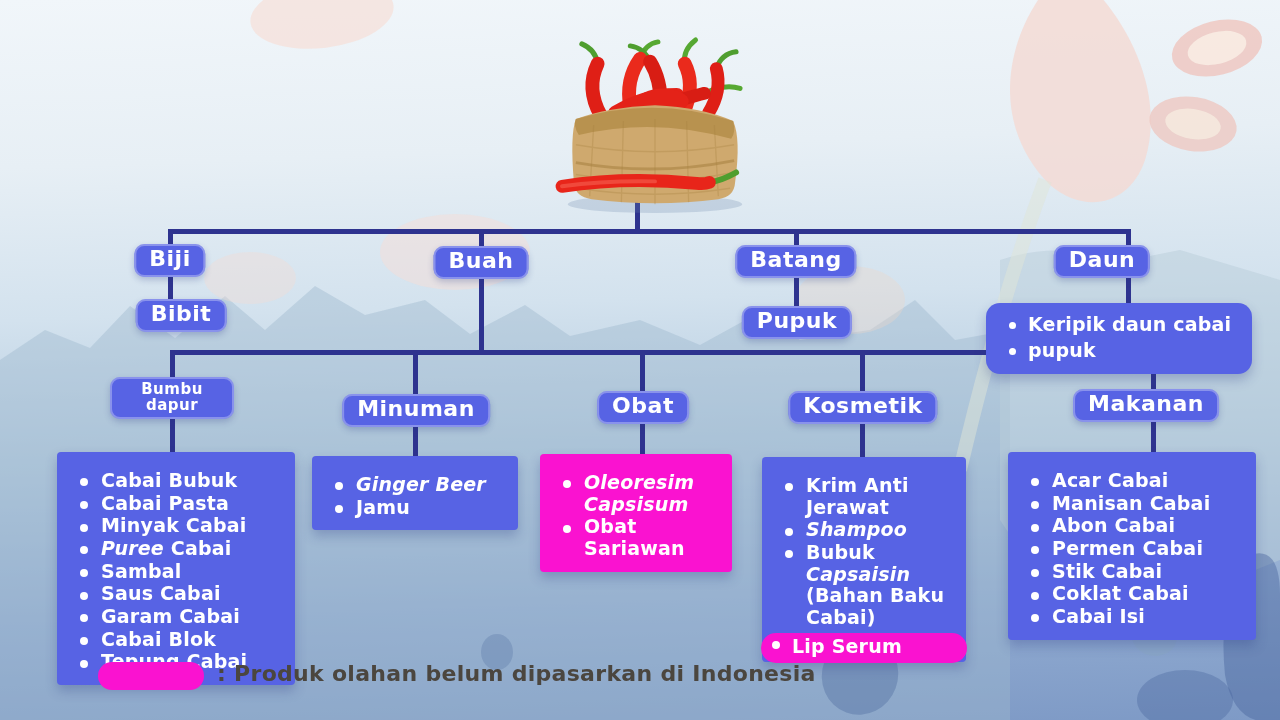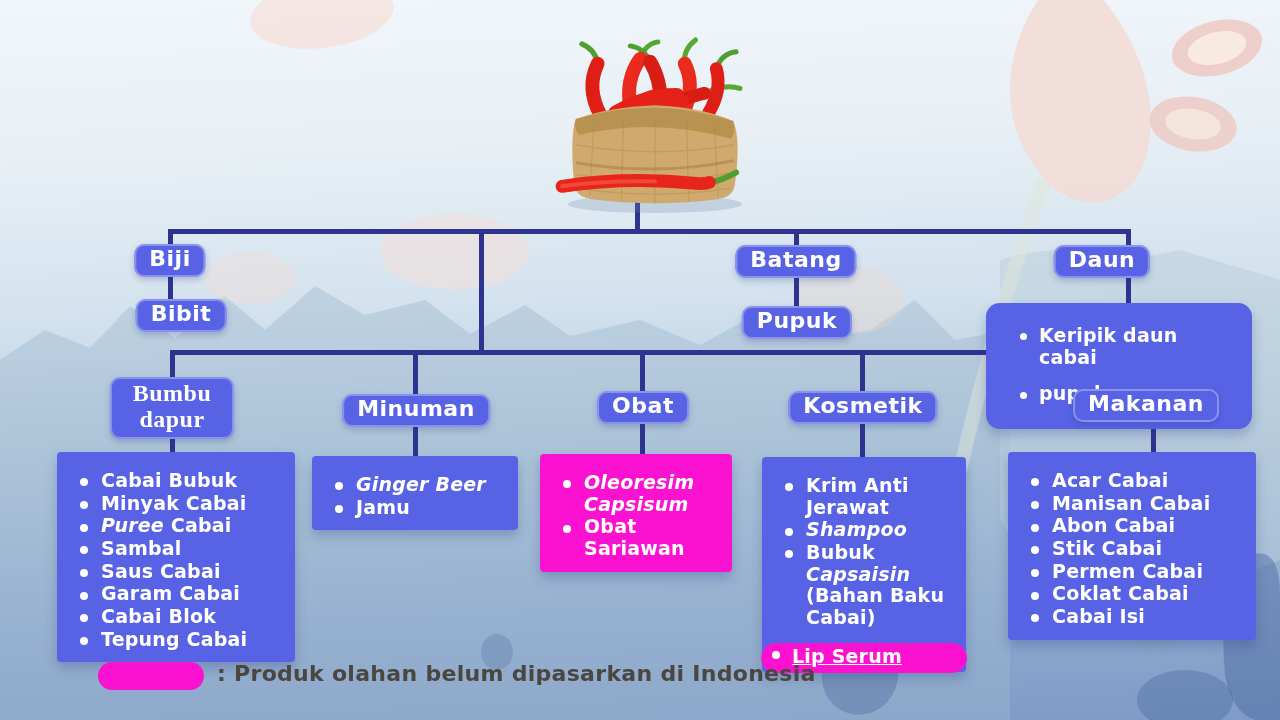--- a/index.html
+++ b/index.html
@@ -9,34 +9,34 @@
   svg.deco{position:absolute;left:0;top:0;pointer-events:none;}
   
   .line{position:absolute;background:var(--line,#2e338f);z-index:1;}
   .vline{width:5px;}
   .hline{height:5px;}
   
   .node{position:absolute;z-index:3;background:var(--blue,#5763e4);color:#fff;
     font-weight:bold;font-size:22px;line-height:1.08;letter-spacing:.5px;text-align:center;
     padding:3px 15px 6px;border-radius:10px;transform:translateX(-50%);
     box-shadow:inset 0 0 0 2px rgba(255,255,255,.30),0 3px 6px rgba(40,55,130,.25);}
-  .node.small{font-size:24px;padding:4px 10px 6px;font-family:Liberation Serif, serif;}
+  .node.small{font-size:15px;padding:4px 10px 6px;}
   
   .listbox{position:absolute;z-index:2;background:var(--blue,#5763e4);color:#fff;
     border-radius:4px;padding:17px 12px 11px 14px;font-weight:bold;font-size:19px;
     box-shadow:0 6px 12px rgba(40,55,130,.28);}
   .listbox.pink{background:var(--pink,#fa12d0);}
   .listbox ul{list-style:none;margin:0;padding:0;}
   .listbox li{position:relative;padding-left:30px;margin:1px 0;line-height:1.14;letter-spacing:.2px;}
   .listbox li::before{content:"";position:absolute;left:9px;top:.44em;width:8px;height:8px;border-radius:50%;background:#fff;}
   .listbox li.highlight{background:var(--pink,#fa12d0);border-radius:17px;
-    margin:14px -13px -12px -15px;padding:3px 10px 6px 31px;text-decoration:underline;}
+    margin:4px -13px -12px -15px;padding:3px 10px 6px 31px;}
   .listbox li.highlight::before{left:11px;}
   .listbox.daun{font-size:19px;padding:7px 10px 9px 12px;border-radius:14px;}
-  .listbox.daun li{padding-left:26px;margin:15px;}
+  .listbox.daun li{padding-left:26px;margin:4px;}
   .listbox.daun li::before{left:7px;width:7px;height:7px;}
   em{}
   
   .legend-pill{position:absolute;left:98px;top:662px;width:106px;height:28px;border-radius:15px;
     background:var(--pink,#fa12d0);z-index:3;}
   .legend-label{position:absolute;left:217px;top:661px;z-index:3;font-weight:bold;font-size:22px;
     letter-spacing:.3px;color:var(--text_dark,#4b463f);}
   
   .root-img{position:absolute;left:546px;top:34px;width:218px;height:182px;z-index:2;}
 </style>
@@ -124,40 +124,42 @@
   <div class="line vline" style="left:1126px;top:229px;height:82px"></div>
   <div class="line hline" style="left:170px;top:350px;width:986px"></div>
   <div class="line vline" style="left:170px;top:350px;height:108px"></div>
   <div class="line vline" style="left:413px;top:350px;height:112px"></div>
   <div class="line vline" style="left:640px;top:350px;height:110px"></div>
   <div class="line vline" style="left:860px;top:350px;height:112px"></div>
   <div class="line vline" style="left:1151px;top:350px;height:108px"></div>
 
   <div class="node" style="left:170px;top:244px">Biji</div>
   <div class="node" style="left:181px;top:299px">Bibit</div>
+  <div class="node" style="left:481px;top:246px">Buah</div>
   <div class="node" style="left:796px;top:245px">Batang</div>
   <div class="node" style="left:797px;top:306px">Pupuk</div>
   <div class="node" style="left:1102px;top:245px">Daun</div>
 
   <div class="listbox daun" style="left:986px;top:303px;width:244px">
     <ul>
         <li>Keripik daun cabai</li>
         <li>pupuk</li>
       </ul>
   </div>
 
   <div class="node small" style="left:172px;top:377px;width:104px">Bumbu dapur</div>
   <div class="node" style="left:416px;top:394px">Minuman</div>
   <div class="node" style="left:643px;top:391px">Obat</div>
   <div class="node" style="left:863px;top:391px">Kosmetik</div>
   <div class="node" style="left:1146px;top:389px">Makanan</div>
 
   <div class="listbox" style="left:57px;top:452px;width:212px">
     <ul>
         <li>Cabai Bubuk</li>
+        <li>Cabai Pasta</li>
         <li>Minyak Cabai</li>
         <li><em>Puree</em> Cabai</li>
         <li>Sambal</li>
         <li>Saus Cabai</li>
         <li>Garam Cabai</li>
         <li>Cabai Blok</li>
         <li>Tepung Cabai</li>
       </ul>
   </div>
   <div class="listbox" style="left:312px;top:456px;width:180px">
@@ -178,22 +180,22 @@
         <li><em>Shampoo</em></li>
         <li>Bubuk <em>Capsaisin</em> (Bahan Baku Cabai)</li>
         <li class="highlight">Lip Serum</li>
       </ul>
   </div>
   <div class="listbox" style="left:1008px;top:452px;width:222px">
     <ul>
         <li>Acar Cabai</li>
         <li>Manisan Cabai</li>
         <li>Abon Cabai</li>
+        <li>Permen Cabai</li>
         <li>Stik Cabai</li>
-        <li>Permen Cabai</li>
         <li>Coklat Cabai</li>
         <li>Cabai Isi</li>
       </ul>
   </div>
 
   <div class="legend-pill"></div>
   <div class="legend-label">: Produk olahan belum dipasarkan di Indonesia</div>
 
 </div>
 

